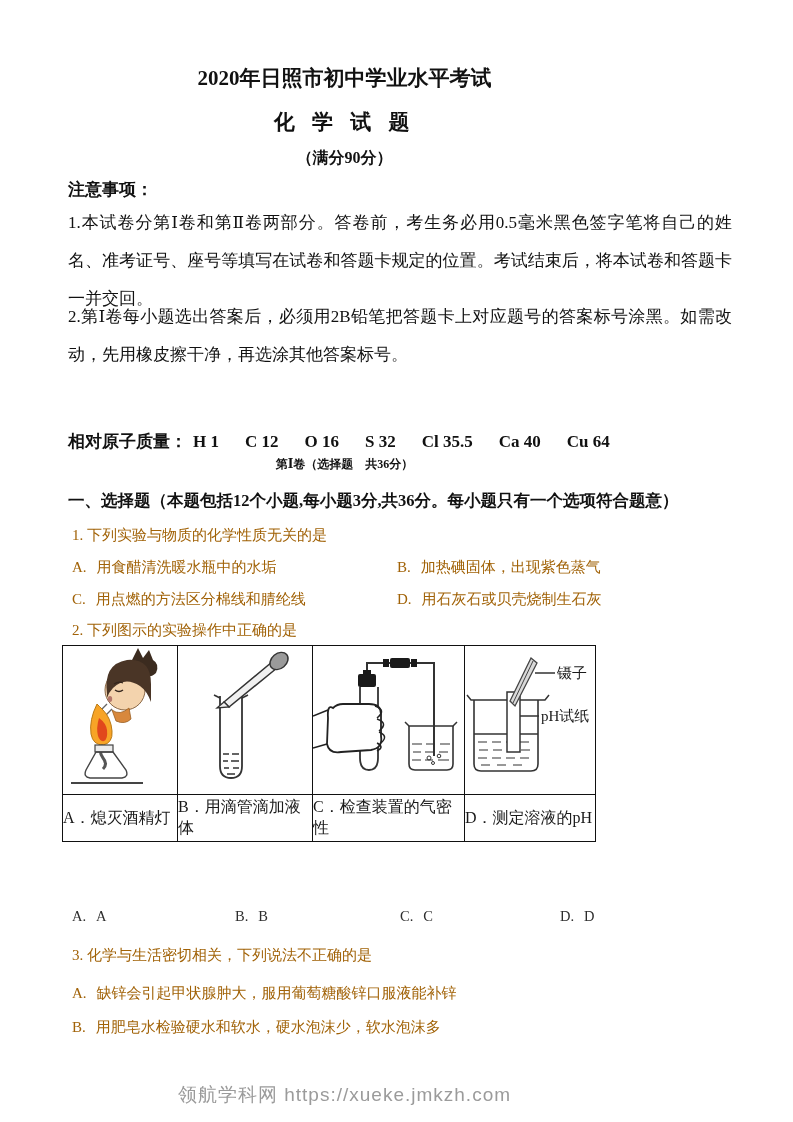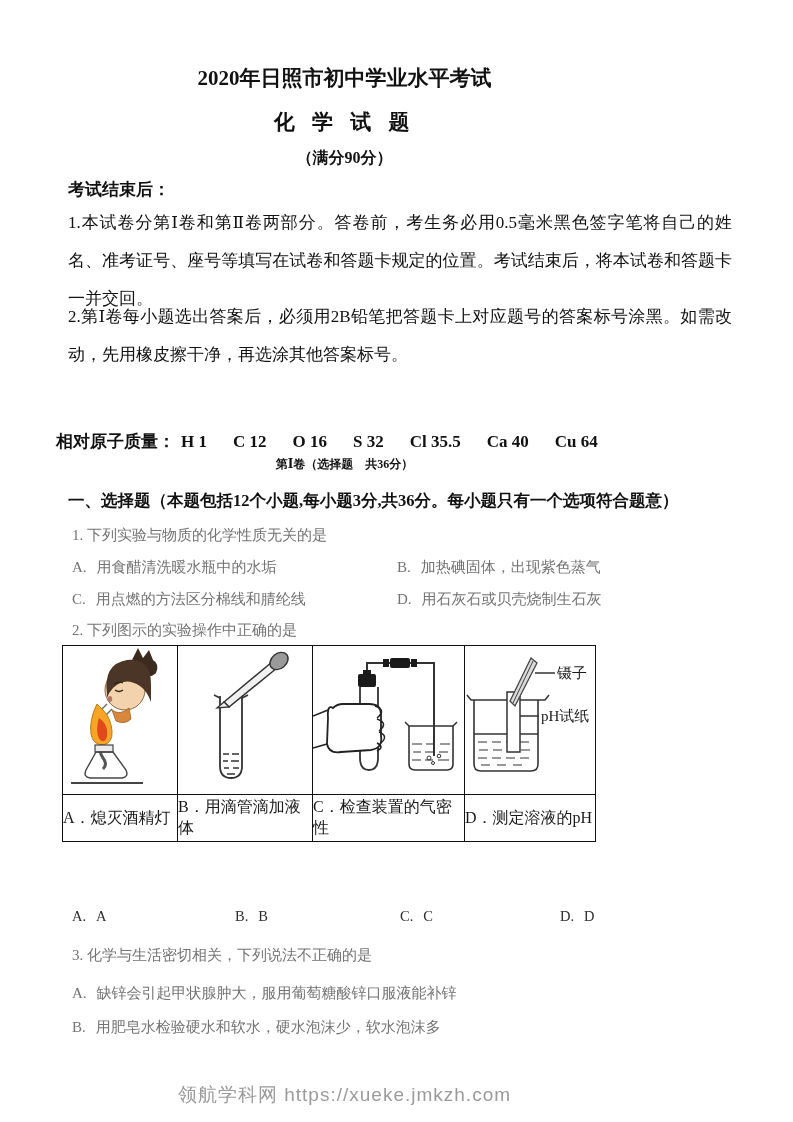--- a/index.html
+++ b/index.html
@@ -10,26 +10,26 @@
   }
   .abs { position:absolute; }
   .centered { left:0; width:689px; text-align:center; }
   .doc-title { top:64px; font-size:21px; font-weight:bold; }
   .doc-subtitle { top:108px; font-size:21px; font-weight:bold; letter-spacing:6px; }
   .doc-score { top:148px; font-size:16px; font-weight:bold; }
   .notice-head { top:178px; left:68px; font-size:17px; font-weight:bold; }
   .notice { left:68px; width:664px; font-size:17px; font-weight:normal;
             line-height:38px; text-align:justify; }
   .n1 { top:204px; } .n2 { top:298px; } .n3 { top:372px; }
-  .atomic { top:430px; left:56px; font-size:17px; font-weight:bold; }
+  .atomic { top:430px; left:68px; font-size:17px; font-weight:bold; }
   .atomic span { margin-right:26px; }
   .atomic .am-label { margin-right:6px; }
   .sec-head { top:456px; font-size:12px; font-weight:bold; }
   .part-head { top:490px; left:68px; width:664px; font-size:16.5px; font-weight:bold; }
-  .qtext { font-size:15px; color:#737373; }
+  .qtext { font-size:15px; color:#a16207; }
   .stem1 { top:526px; left:72px; }
   .opt { white-space:nowrap; }
   .opt .olabel { margin-right:10px; }
   .q1r1 { top:558px; } .q1r2 { top:590px; }
   .colA { left:72px; } .colB { left:397px; }
   .stem2 { top:621px; left:72px; }
   .figtable { position:absolute; left:62px; top:645px; border-collapse:collapse; table-layout:fixed; }
   .figtable td { border:1.6px solid #111; padding:0; }
   .cellbox { position:relative; height:148px; overflow:hidden; }
   .cap-cell { height:46px; font-size:16px; color:#1a1a1a; padding-left:8px; vertical-align:middle; }
@@ -46,21 +46,21 @@
 </style>
 </head>
 <body>
 
 <div class="page">
 
   <div class="abs centered doc-title">2020年日照市初中学业水平考试</div>
   <div class="abs centered doc-subtitle">化 学 试 题</div>
   <div class="abs centered doc-score">（满分90分）</div>
 
-  <div class="abs notice-head">考试结束后：</div>
+  <div class="abs notice-head">注意事项：</div>
   <div class="abs notice n1">1.本试卷分第Ⅰ卷和第Ⅱ卷两部分。答卷前，考生务必用0.5毫米黑色签字笔将自己的姓名、准考证号、座号等填写在试卷和答题卡规定的位置。考试结束后，将本试卷和答题卡一并交回。</div>
   <div class="abs notice n2">2.第Ⅰ卷每小题选出答案后，必须用2B铅笔把答题卡上对应题号的答案标号涂黑。如需改动，先用橡皮擦干净，再选涂其他答案标号。</div>
 
   <div class="abs atomic">
     <span class="am-label">相对原子质量：</span><span>H 1</span><span>C 12</span><span>O 16</span><span>S 32</span><span>Cl 35.5</span><span>Ca 40</span><span>Cu 64</span>
   </div>
 
   <div class="abs centered sec-head">第Ⅰ卷（选择题　共36分）</div>
   <div class="abs part-head">一、选择题（本题包括12个小题,每小题3分,共36分。每小题只有一个选项符合题意）</div>
 

